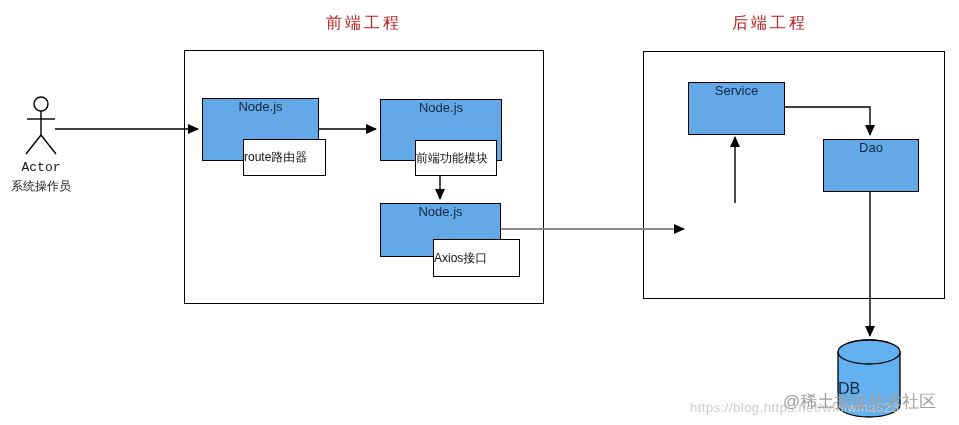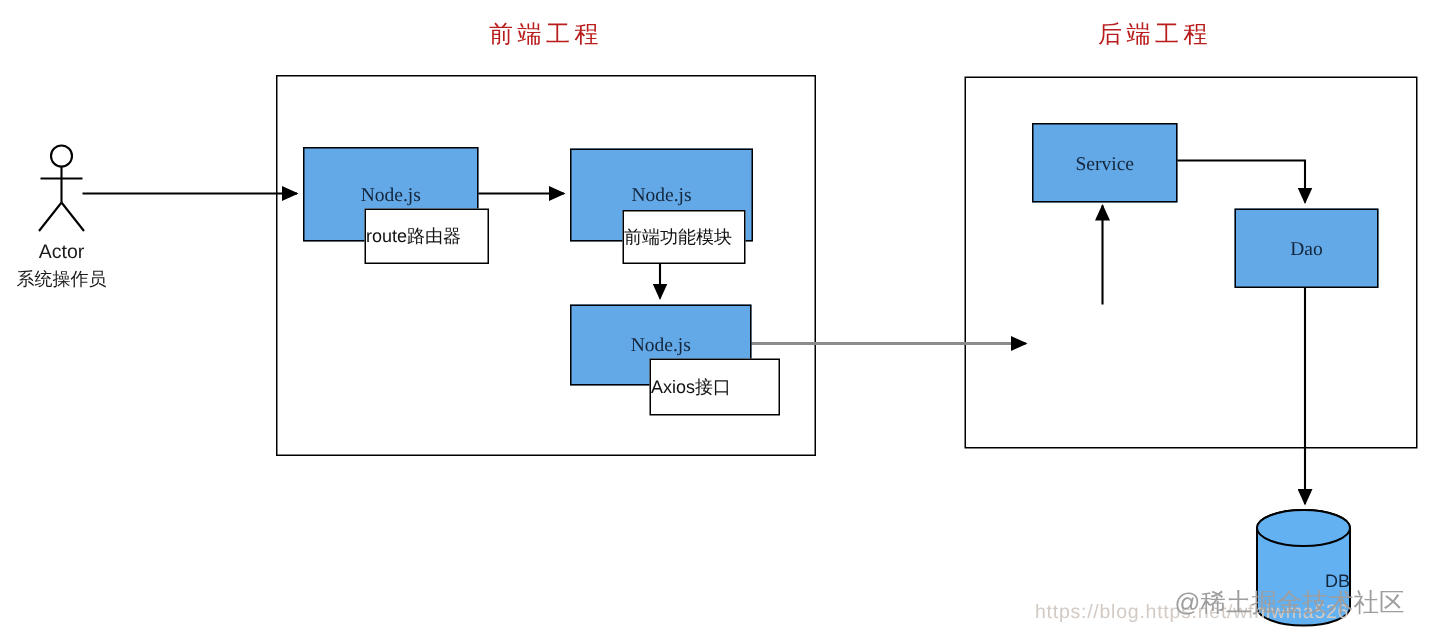--- a/index.html
+++ b/index.html
@@ -13,46 +13,46 @@
   }
   #title-frontend{left:244px;top:13px;width:240px;}
   #title-backend{left:650px;top:13px;width:240px;}
   .container-box{
     position:absolute;border:1px solid #000;background:transparent;
   }
   #frontend-box{left:184px;top:50px;width:358px;height:252px;}
   #backend-box{left:643px;top:51px;width:300px;height:246px;}
   .node{
     position:absolute;background:#63a9e8;border:1px solid #000;
-    display:flex;align-items:center;justify-content:center;
-    font-size:13px;color:#14263c;z-index:2;font-family:Liberation Serif, serif;
+    display:flex;align-items:flex-start;justify-content:center;
+    font-size:13px;color:#14263c;z-index:2;
   }
   #node-router{left:202px;top:98px;width:115px;height:61px;}
   #node-femodule{left:380px;top:99px;width:120px;height:60px;}
   #node-axios{left:380px;top:203px;width:119px;height:52px;}
   #node-service{left:688px;top:82px;width:95px;height:51px;}
   #node-dao{left:823px;top:139px;width:94px;height:51px;}
   #node-controller{left:688px;top:203px;width:95px;height:52px;}
   .tag{
     position:absolute;background:#ffffff;border:1px solid #000;
     display:flex;align-items:center;justify-content:flex-start;
     font-size:12px;color:#111;z-index:3;white-space:nowrap;
   }
   #tag-router{left:243px;top:139px;width:81px;height:35px;}
   #tag-femodule{left:415px;top:140px;width:80px;height:34px;}
   #tag-axios{left:433px;top:239px;width:85px;height:36px;}
   #wires{position:absolute;left:0;top:0;width:959px;height:425px;z-index:1;}
   .actor-label{
     position:absolute;text-align:center;color:#1a1a1a;white-space:nowrap;z-index:2;
   }
-  #actor-name{left:2px;top:160px;width:78px;font-size:13px;}
+  #actor-name{left:2px;top:160px;width:78px;font-size:13px;font-family:Liberation Mono, monospace;}
   #actor-subname{left:-4px;top:178px;width:90px;font-size:12px;}
   #db-label{
-    position:absolute;left:838px;top:380px;width:62px;text-align:right;
-    font-size:12px;color:#14263c;z-index:2;
+    position:absolute;left:838px;top:380px;width:62px;text-align:left;
+    font-size:16px;color:#14263c;z-index:2;
   }
   #wm-url{
     position:absolute;left:690px;top:400px;font-size:13px;color:#d3cac3;
     z-index:4;white-space:nowrap;letter-spacing:0.5px;
   }
   #wm-community{
     position:absolute;left:783px;top:390px;font-size:17px;color:#9e9e9e;
     z-index:5;white-space:nowrap;
   }
 </style>

